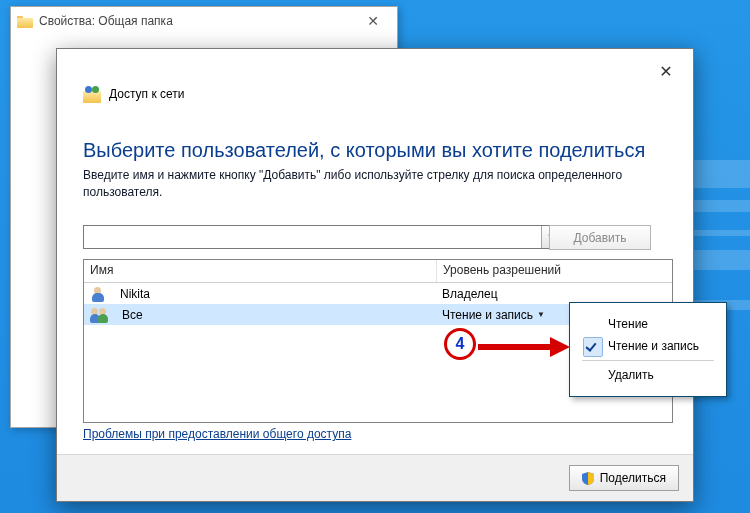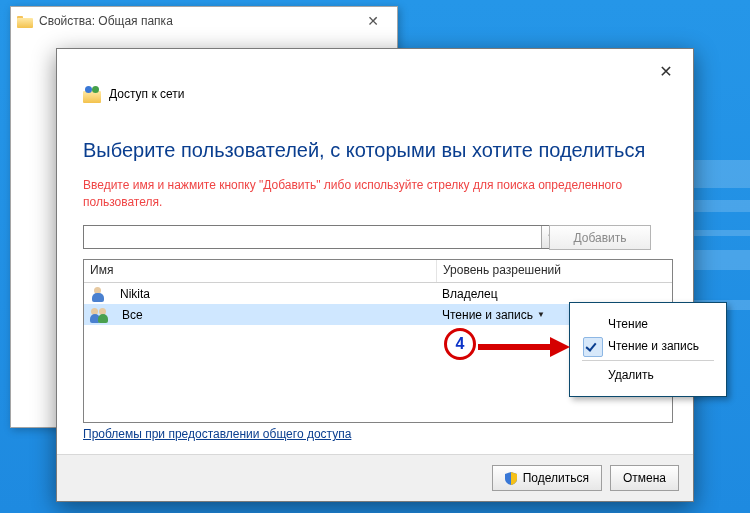--- a/index.html
+++ b/index.html
@@ -37,21 +37,21 @@
   .share-ic{width:18px;height:16px;position:relative;}
   .share-ic::before{content:"";position:absolute;left:0;top:4px;width:18px;height:12px;
     background:linear-gradient(#ffe9a6,#f3c24d);border-radius:1px;}
   .share-ic .ppl{position:absolute;left:2px;top:-1px;width:14px;height:10px;}
   .share-ic .ppl::before,.share-ic .ppl::after{content:"";position:absolute;top:0;
     width:7px;height:7px;border-radius:50%;}
   .share-ic .ppl::before{left:0;background:#3a78d6;}
   .share-ic .ppl::after{right:0;background:#45a049;}
 
   .dlg-h1{position:absolute;left:26px;top:90px;color:#0a3e8f;font-size:20px;}
-  .dlg-desc{position:absolute;left:26px;top:118px;right:26px;color:#ef4444;line-height:1.45;margin-top:10px;}
+  .dlg-desc{position:absolute;left:26px;top:118px;right:26px;color:#0f172a;line-height:1.45;}
   
   .combo{position:absolute;left:26px;top:176px;width:476px;height:22px;
     border:1px solid #7a7a7a;background:#fff;display:flex;align-items:center;}
   .combo input{flex:1;border:none;outline:none;height:18px;font-size:12px;padding:0 4px;}
   .combo .dd{width:18px;height:22px;border-left:1px solid #a5a5a5;
     display:flex;align-items:center;justify-content:center;color:#666;font-size:9px;
     background:linear-gradient(#fff,#e5e5e5);}
   .btn-add{position:absolute;left:492px;top:176px;width:100px;height:23px;
     border:1px solid #b5b5b5;background:linear-gradient(#fefefe,#eee);
     color:#8a8a8a;display:flex;align-items:center;justify-content:center;text-align:right;}
@@ -185,23 +185,20 @@
   <a class="trouble" href="#">Проблемы при предоставлении общего доступа</a>
 
   <div class="footer">
     <div class="btn">
       <svg class="shield" viewBox="0 0 12 13">
         <path d="M6 0 L12 2 V7 C12 10 9 12.5 6 13 C3 12.5 0 10 0 7 V2 Z" fill="#3a78d6"></path>
         <path d="M6 0 L12 2 V7 C12 10 9 12.5 6 13 V0 Z" fill="#f5c018"></path>
       </svg>
       <span>Поделиться</span>
     </div>
-    <div class="btn">
-      <span>Отмена</span>
-    </div>
   </div>
 </div>
 
 <div class="menu">
   <div id="menu-items">
       <div class="mitem">
         <span>Чтение</span>
       </div>
       <div class="mitem chk">
         <span>Чтение и запись</span>

